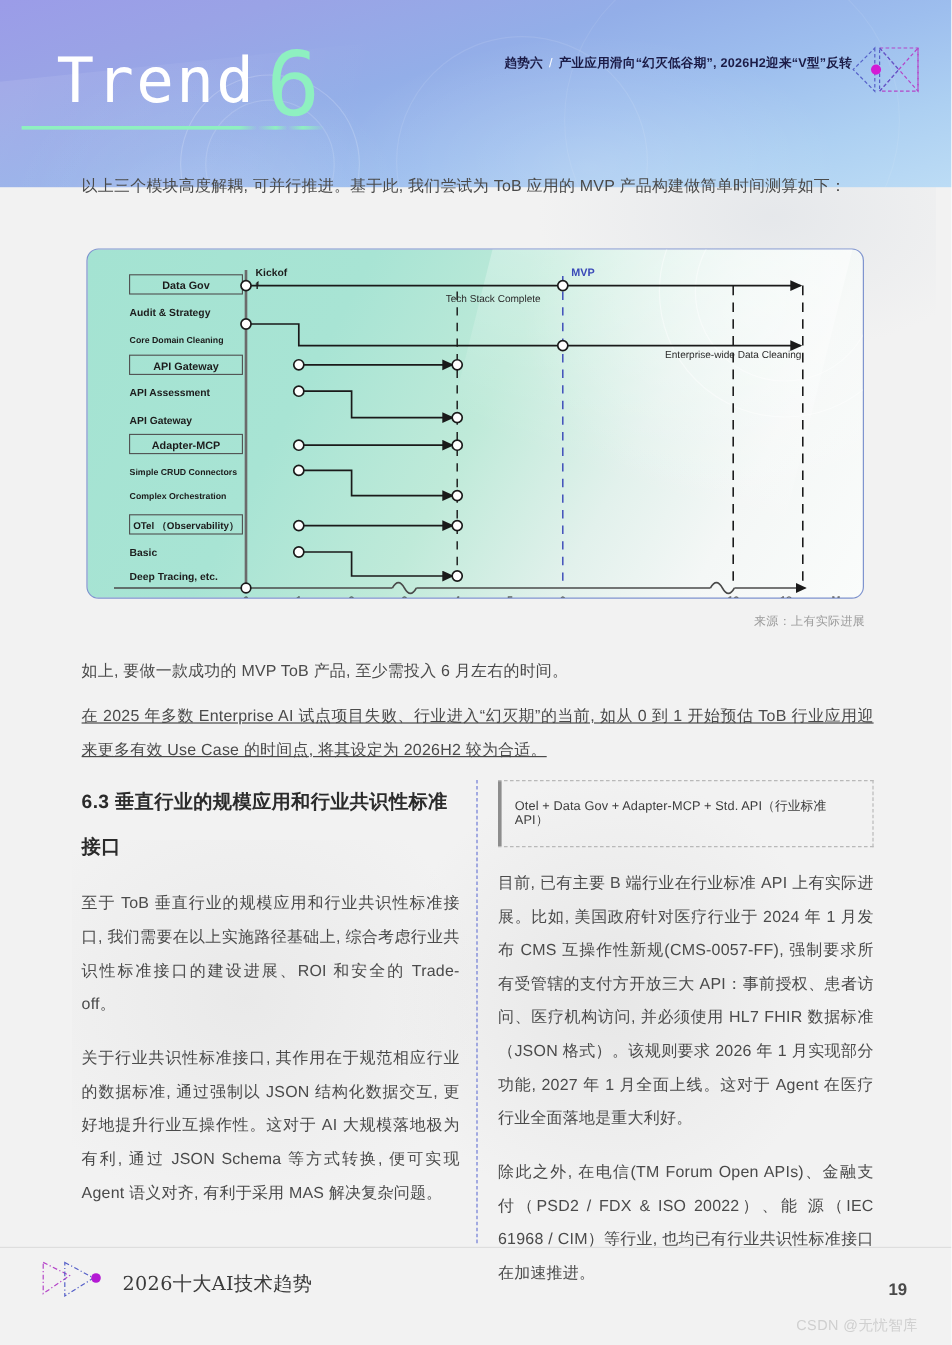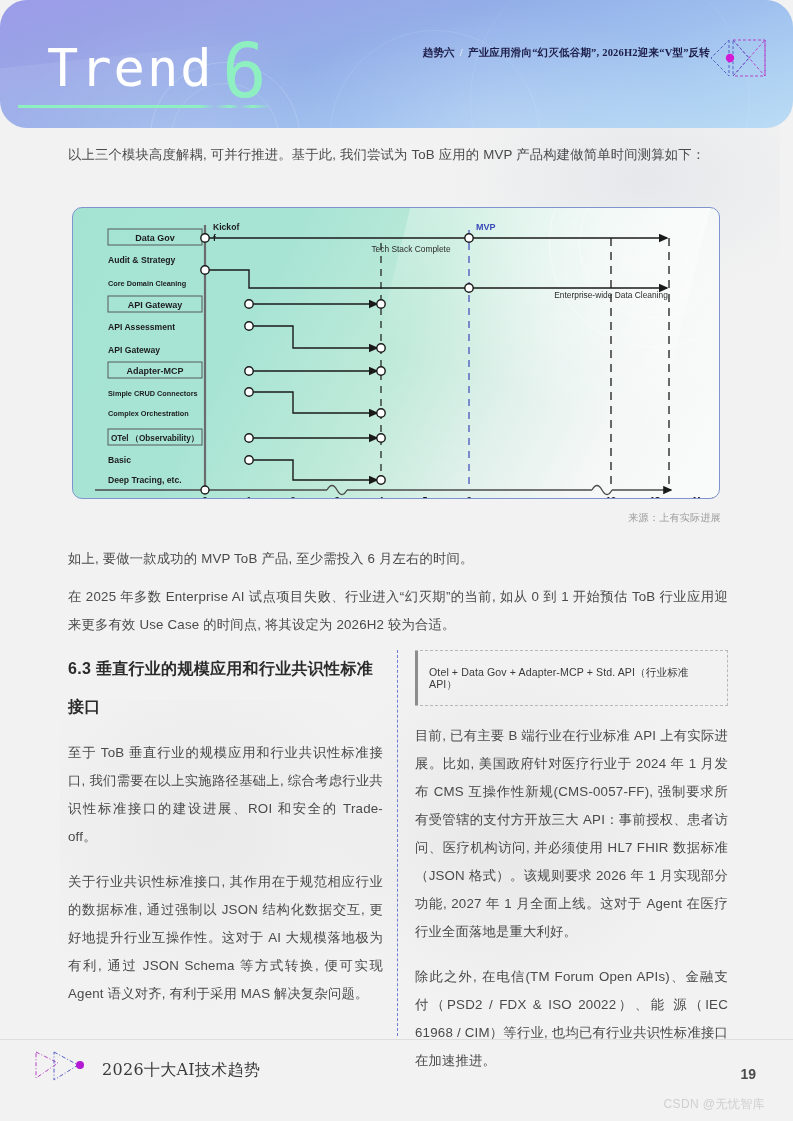--- a/index.html
+++ b/index.html
@@ -11,27 +11,26 @@
   }
   #page {
     position: relative;
     width: 793px; height: 1121px;
     background: #f2f2f2;
     overflow: hidden;
   }
 
   
   #banner {
-    position: absolute; left: 0; top: 0; width: 793px; height: 128px;
+    position: absolute; left: 0; top: 0; width: 793px; height: 156px;
     background:
       radial-gradient(ellipse 300px 160px at 62% 90%, rgba(255,255,255,0.16), rgba(255,255,255,0) 70%),
       radial-gradient(ellipse 240px 200px at 22% 120%, rgba(255,255,255,0.14), rgba(255,255,255,0) 70%),
       linear-gradient(163deg, #9b9ce8 0%, #9aa3e6 18%, #93aee8 42%, #9dbeee 62%, #add0f2 82%, #bcdcf5 100%);
     overflow: hidden;
-    border-radius: 27px;
   }
   #banner .deco-ring {
     position: absolute; border-radius: 50%;
     border: 1px solid rgba(255,255,255,0.18);
   }
   #banner .r1 { width: 150px; height: 150px; left: 150px; top: 62px; }
   #banner .r2 { width: 108px; height: 108px; left: 171px; top: 83px; border-color: rgba(255,255,255,0.14); }
   #banner .r3 { width: 210px; height: 210px; left: 330px; top: 30px; border-color: rgba(255,255,255,0.10); }
   #banner .r4 { width: 280px; height: 280px; left: 470px; top: -40px; border-color: rgba(255,255,255,0.08); }
   #banner .swoosh {
@@ -52,21 +51,21 @@
     font-size: 74px; color: #8ef0c0; font-weight: 400;
   }
   #trend-rule {
     position: absolute; left: 18px; top: 105px; width: 252px; height: 3px;
     background: linear-gradient(90deg, #8ef0c0 0%, #8ef0c0 72%, rgba(142,240,192,0) 78%,
                 #8ef0c0 84%, rgba(142,240,192,0) 88%, #8ef0c0 93%, rgba(142,240,192,0) 100%);
   }
 
   #banner-headline {
     position: absolute; right: 83px; top: 46px;
-    font-family: Liberation Serif, serif;
+    font-family: Liberation Sans, sans-serif;
     font-size: 10.5px; font-weight: bold; color: #1b1b46;
     letter-spacing: 0.2px; white-space: nowrap;
   }
   #banner-headline .slash { color: #ffffff; font-weight: normal; margin: 0 5px; }
 
   #banner-mark { position: absolute; right: 22px; top: 36px; width: 62px; height: 44px; }
 
   
   .para {
     color: #4a4a4a; font-size: 13.3px; line-height: 28px;
@@ -104,21 +103,21 @@
   .lbl-note { font-size: 8.4px; fill: #2b2b2b; }
   .lbl-axis { font-size: 9px; font-weight: bold; fill: #1c1c1c; text-anchor: middle; }
   .lbl-mvp { font-size: 9px; font-weight: bold; fill: #3a49b8; }
 
   #chart-source {
     position: absolute; right: 72px; top: 511px;
     font-size: 10px; color: #9a9a9a; letter-spacing: .3px;
   }
 
   #p-after-chart { position: absolute; left: 68px; top: 545px; width: 660px; }
-  #p-2025 { position: absolute; left: 68px; top: 583px; width: 660px; }
+  #p-2025 { position: absolute; left: 68px; top: 583px; width: 660px; text-decoration: underline; }
 
   
   #cols { position: absolute; left: 68px; top: 650px; width: 660px; height: 390px; }
   #col-left  { position: absolute; left: 0;   top: 0; width: 315px; }
   #col-right { position: absolute; left: 347px; top: 0; width: 313px; }
   #col-divider {
     position: absolute; left: 329px; top: 0; width: 0; height: 386px;
     border-left: 1px dashed #6e7bd6;
   }
   #sec-heading {

